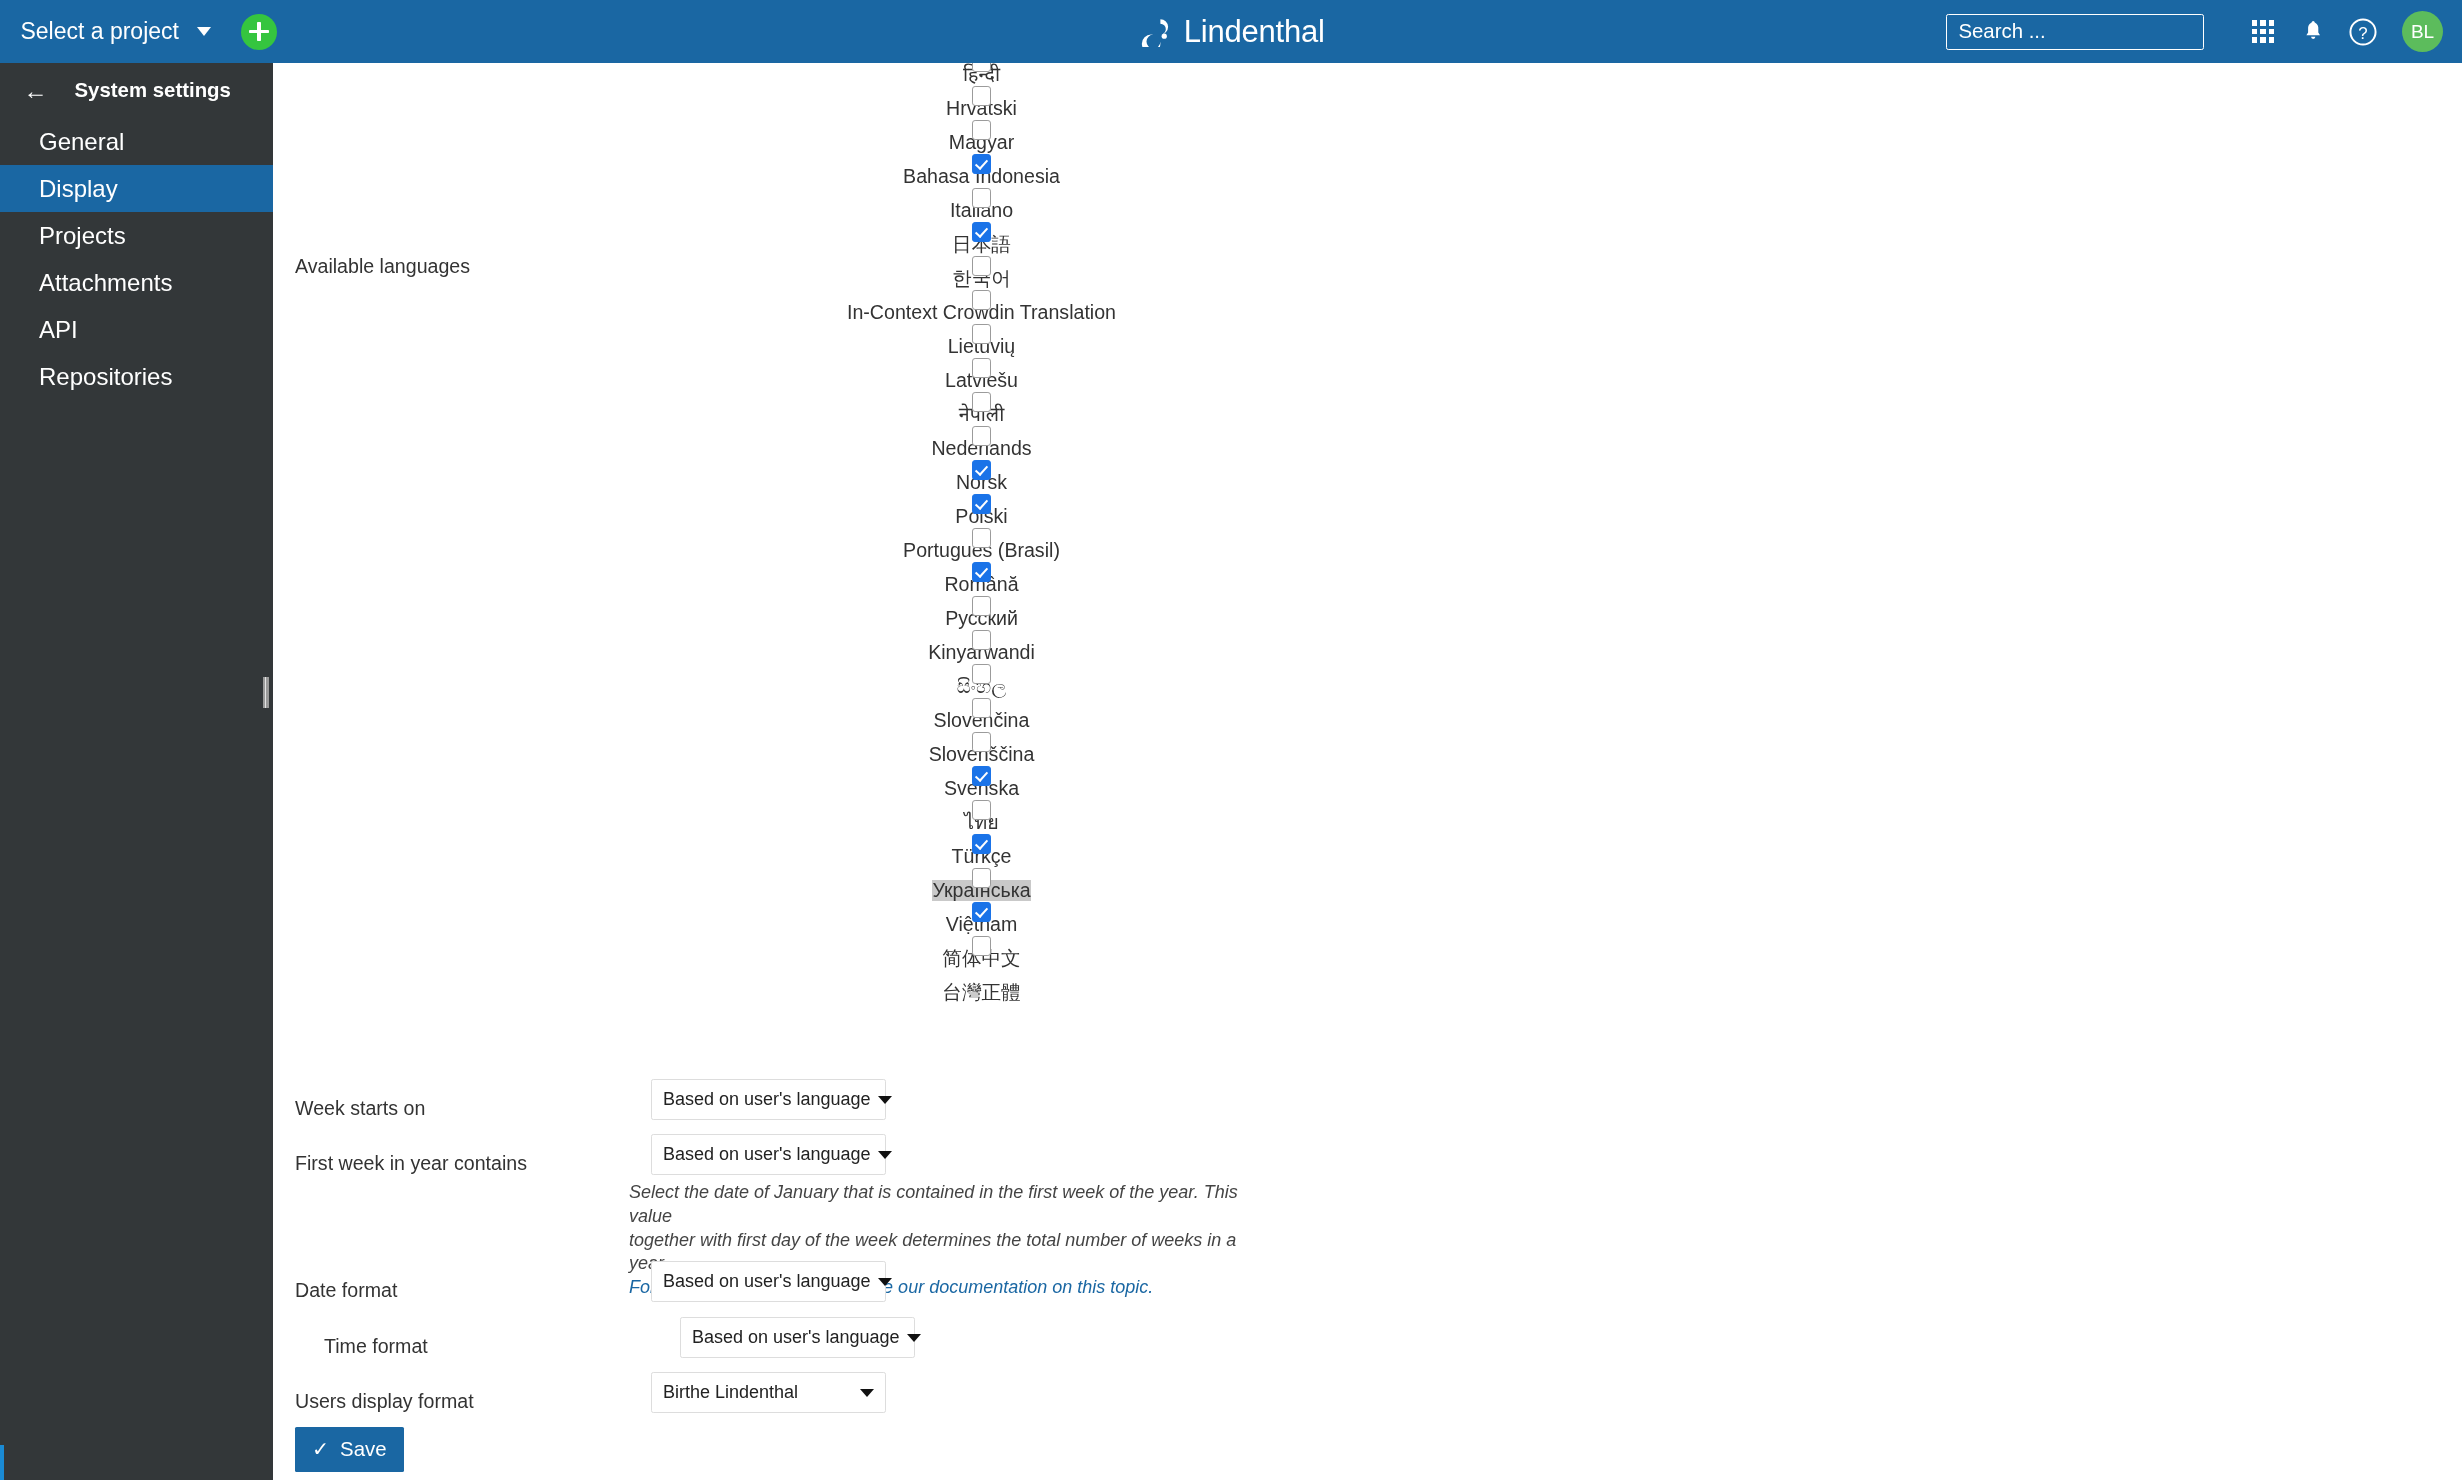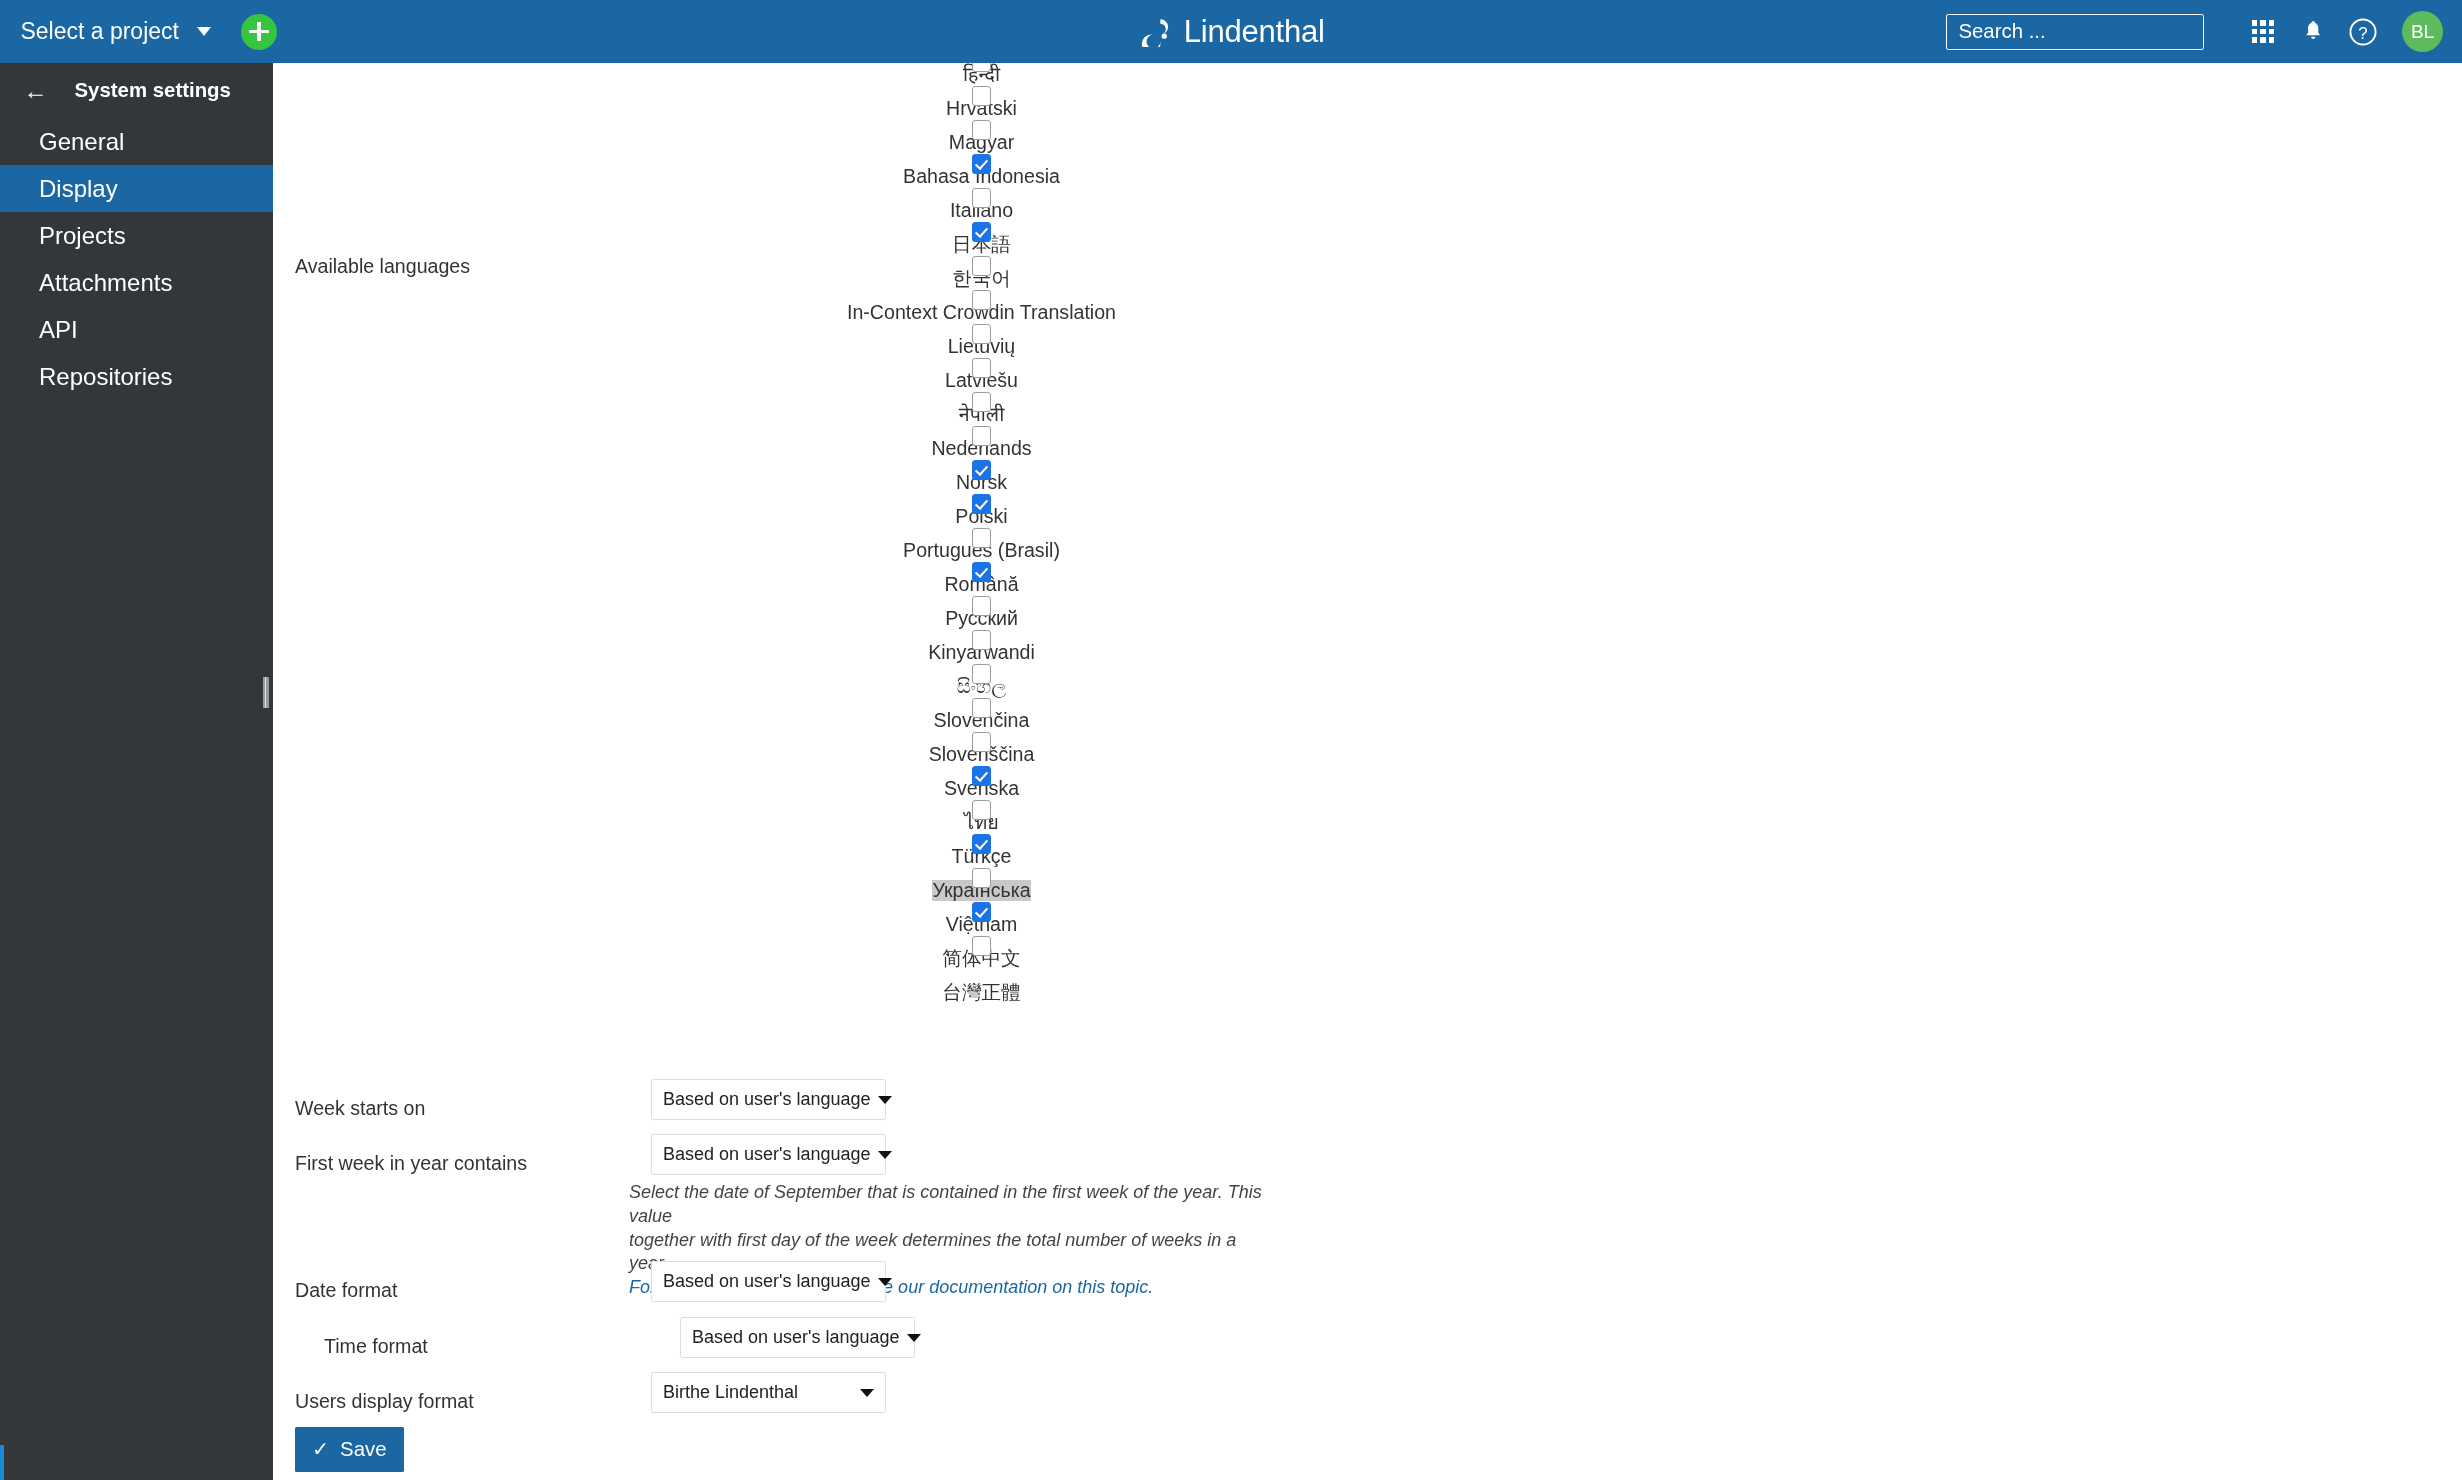--- a/index.html
+++ b/index.html
@@ -579,21 +579,21 @@
 
   <div class="form-row" style="left:22px; top:1134px;">
     <div class="field-label">First week in year contains</div>
     <div class="select-box">
       <span>Based on user's language</span>
       <span class="select-caret"></span>
     </div>
   </div>
 
   <div class="help-text" style="top:1181px;">
-    <div>Select the date of September that is contained in the first week of the year. This value</div>
+    <div>Select the date of January that is contained in the first week of the year. This value</div>
     <div>together with first day of the week determines the total number of weeks in a year.</div>
     <a class="help-link" href="#">For more information, please see our documentation on this topic.</a>
   </div>
 
   <div class="form-row" style="left:22px; top:1261px;">
     <div class="field-label">Date format</div>
     <div class="select-box">
       <span>Based on user's language</span>
       <span class="select-caret"></span>
     </div>

